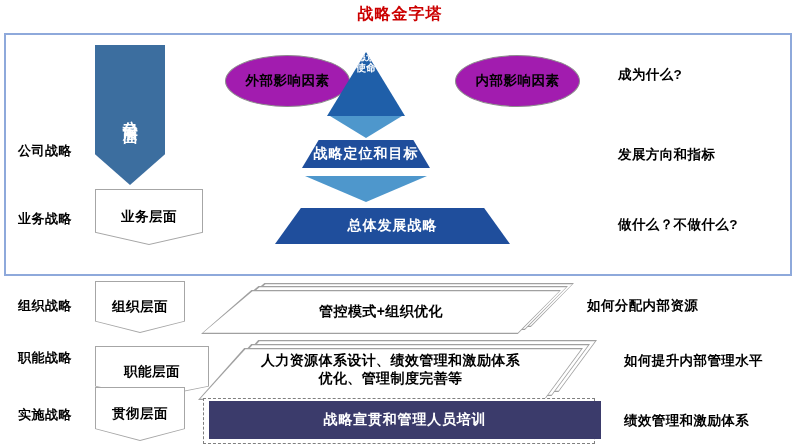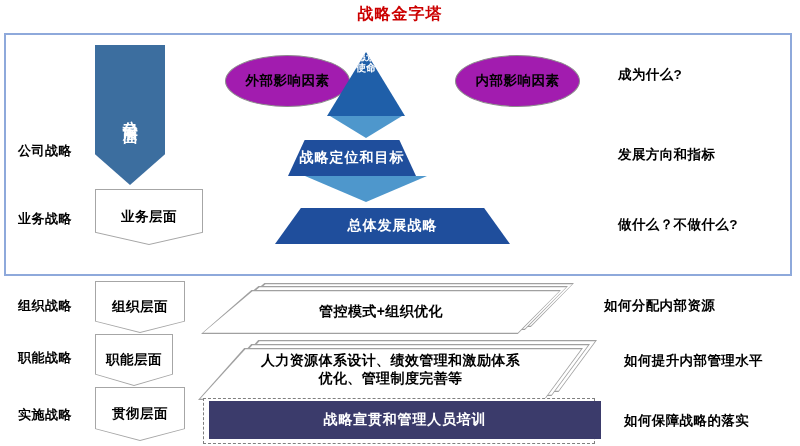--- a/index.html
+++ b/index.html
@@ -251,21 +251,21 @@
   <div class="chev chev-outline" style="left:95px; top:189px; width:108px; height:56px;">
     <div class="chev-inner"></div>
     <span class="chev-label">业务层面</span>
   </div>
 
   <div class="chev chev-outline" style="left:95px; top:281px; width:90px; height:52px;">
     <div class="chev-inner"></div>
     <span class="chev-label">组织层面</span>
   </div>
 
-  <div class="chev chev-outline" style="left:95px; top:334px; width:78px; height:52px;">
+  <div class="chev chev-outline" style="left:95px; top:346px; width:114px; height:52px;">
     <div class="chev-inner"></div>
     <span class="chev-label">职能层面</span>
   </div>
 
   <div class="chev chev-outline" style="left:95px; top:387px; width:90px; height:54px;">
     <div class="chev-inner"></div>
     <span class="chev-label">贯彻层面</span>
   </div>
 
   <div class="ellipse" style="left:225px; top:55px; width:125px; height:52px;">
@@ -278,21 +278,21 @@
       <div>使命</div>
     </div>
   </div>
 
   <div class="ellipse" style="left:455px; top:55px; width:125px; height:52px;">
     <span>内部影响因素</span>
   </div>
 
   <div class="connector" style="left:330px; top:116px; width:72px; height:22px;"></div>
 
-  <div class="band" id="band1" style="left:288px; top:140px; width:128px; height:36px;">
+  <div class="band" id="band1" style="left:302px; top:140px; width:128px; height:28px;">
     <span class="band-label">战略定位和目标</span>
   </div>
 
   <div class="connector" style="left:305px; top:176px; width:122px; height:26px;"></div>
 
   <div class="band" id="band2" style="left:275px; top:208px; width:235px; height:36px;">
     <span class="band-label">总体发展战略</span>
   </div>
 
   <div class="stack-wrap">
@@ -337,17 +337,17 @@
   </div>
 
   <div id="dash-frame"></div>
   <div id="navy-bar">
     <span id="navy-bar-label">战略宣贯和管理人员培训</span>
   </div>
 
   <div class="qtext" style="left:618px; top:66px;">成为什么?</div>
   <div class="qtext" style="left:618px; top:146px;">发展方向和指标</div>
   <div class="qtext" style="left:618px; top:216px;">做什么？不做什么?</div>
-  <div class="qtext" style="left:604px; top:297px;">如何分配内部资源</div>
+  <div class="qtext" style="left:587px; top:297px;">如何分配内部资源</div>
   <div class="qtext" style="left:624px; top:352px;">如何提升内部管理水平</div>
-  <div class="qtext" style="left:624px; top:412px;">如何保障战略的落实</div>
+  <div class="qtext" style="left:624px; top:412px;">绩效管理和激励体系</div>
 
 </div>
 
 </body></html>

